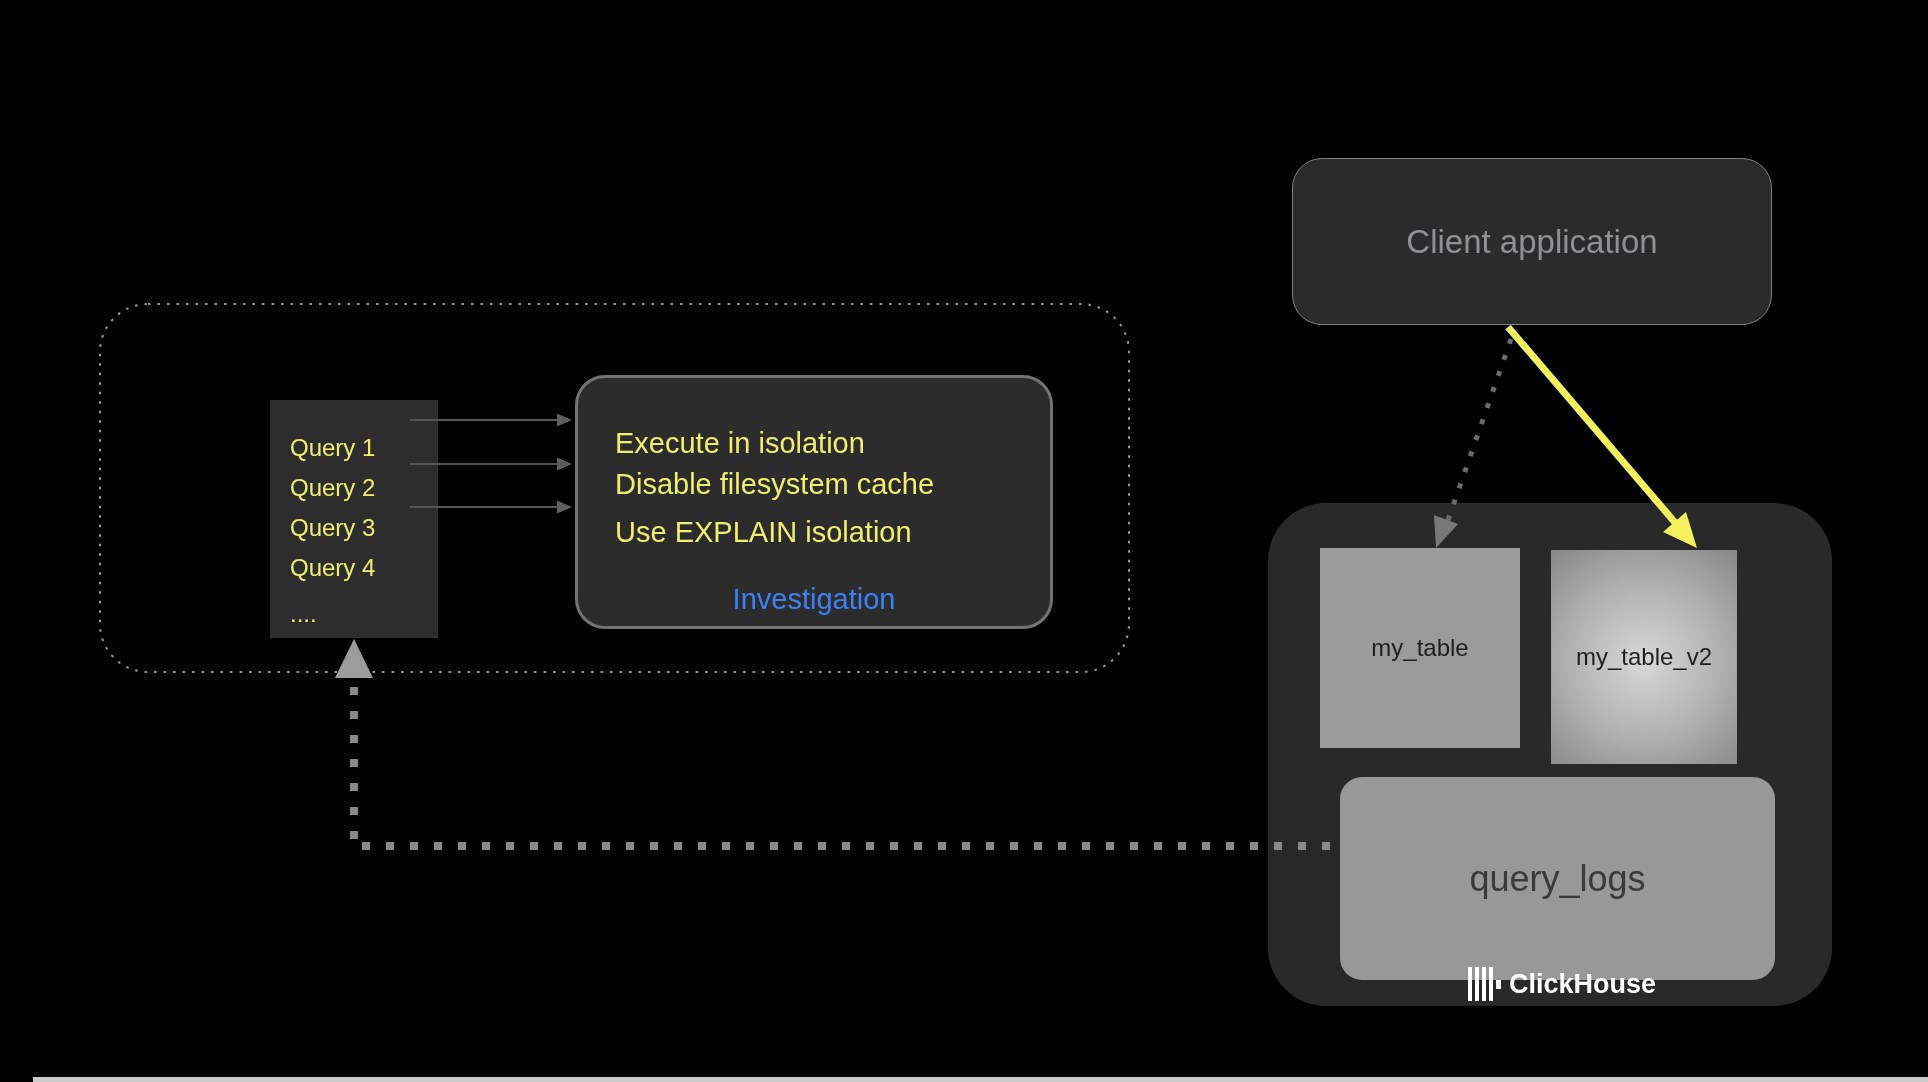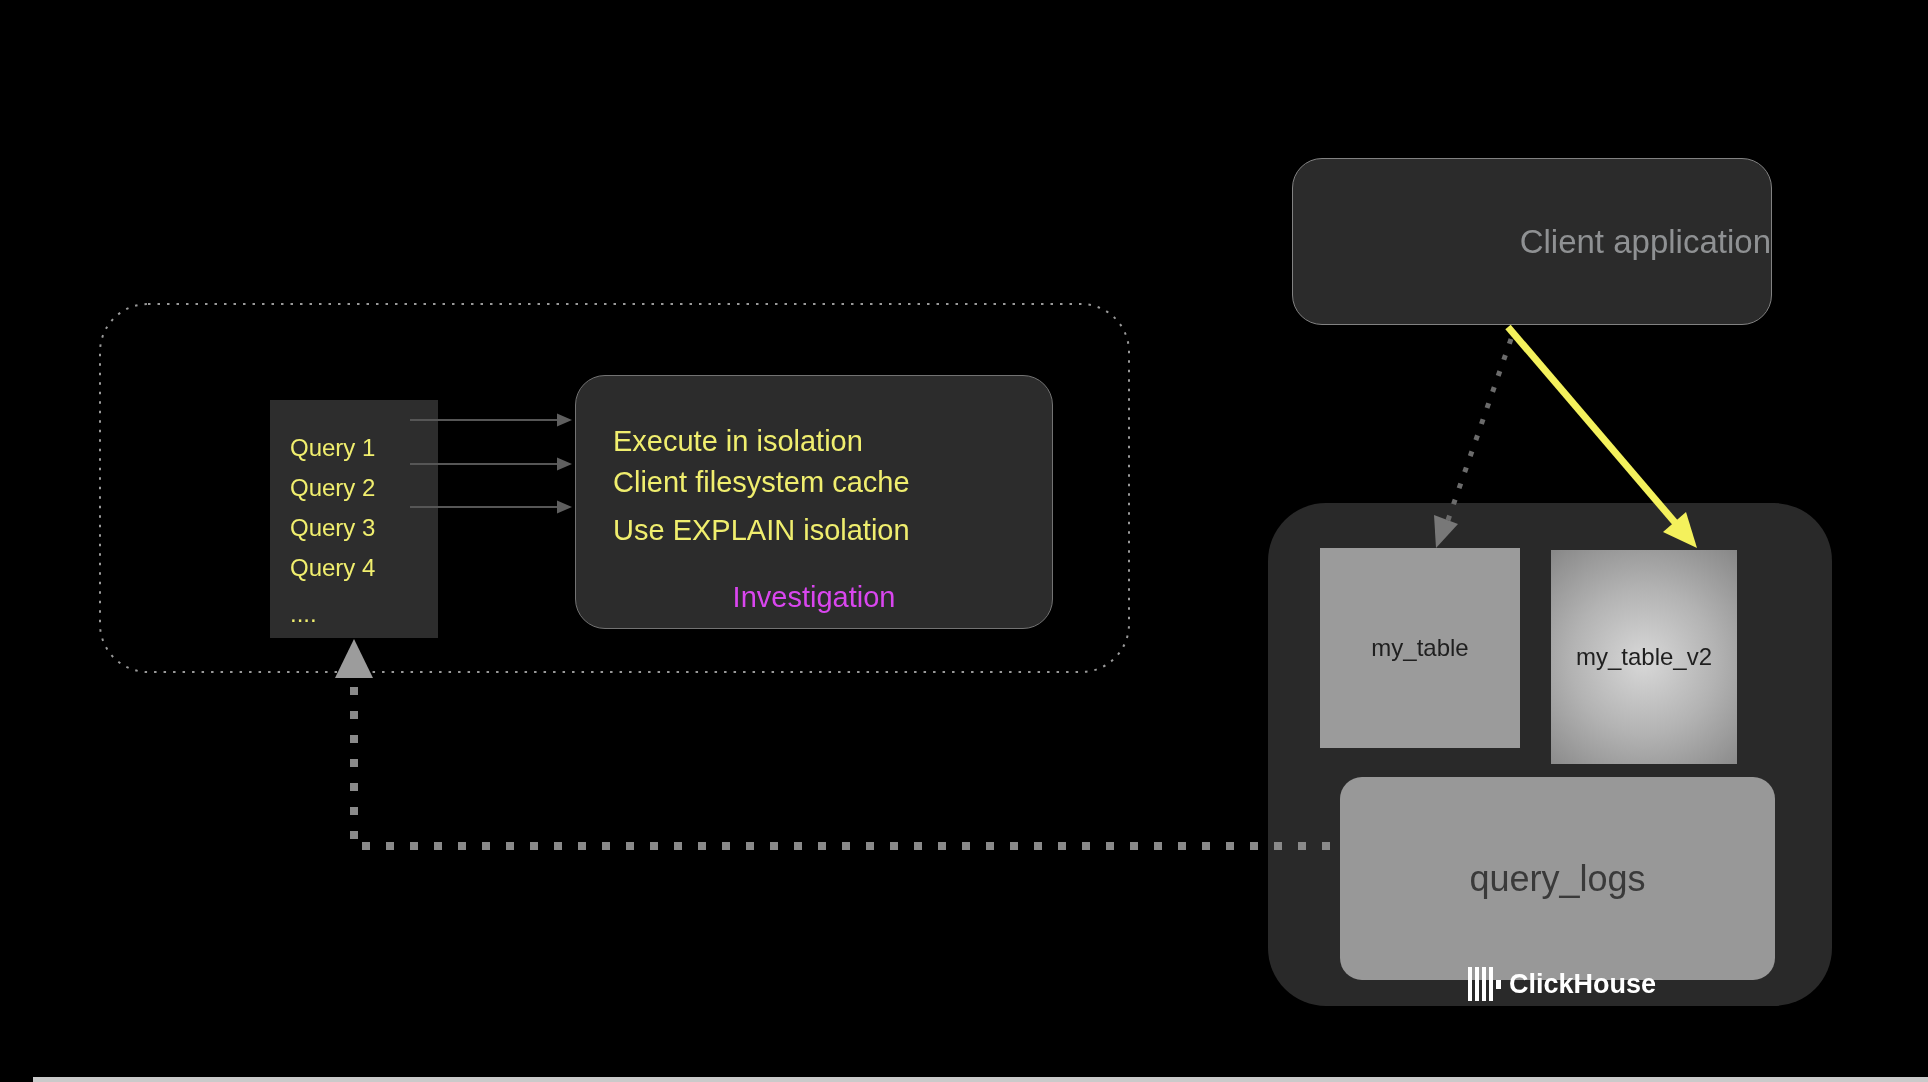--- a/index.html
+++ b/index.html
@@ -3,35 +3,35 @@
 <meta charset="utf-8">
 <style>
   html,body{margin:0;padding:0;background:#000;}
   .stage{position:relative;width:1928px;height:1082px;background:#000;overflow:hidden;
          font-family:"Liberation Sans","DejaVu Sans",sans-serif;}
   .abs{position:absolute;}
 
   
   .client-box{left:1292px;top:158px;width:478px;height:165px;background:#2b2b2b;
               border:1.5px solid #828282;border-radius:30px;display:flex;
-              align-items:center;justify-content:flex-end;}
+              align-items:center;justify-content:center;}
   .client-box .lbl{color:#8f9193;font-size:33px;}
 
   
   .query-box{left:270px;top:400px;width:168px;height:238px;background:#2d2d2d;
              padding:28px 0 0 20px;box-sizing:border-box;}
   .query-item{color:#f0ee6e;font-size:24px;height:40px;line-height:40px;}
   .query-item.dots{margin-top:6px;}
 
   .invest-box{left:575px;top:375px;width:478px;height:254px;background:#2c2c2c;
-              border:1px solid #737373;border-radius:30px;box-sizing:border-box;
+              border:3px solid #737373;border-radius:30px;box-sizing:border-box;
               padding:45px 0 0 37px;}
   .tip{color:#f0ee6e;font-size:29px;line-height:41px;}
   .tip.gap{margin-top:7px;}
-  .invest-caption{color:#d946ef;font-size:29px;line-height:40px;text-align:center;
+  .invest-caption{color:#3b82f6;font-size:29px;line-height:40px;text-align:center;
                   margin:26px 37px 0 0;}
 
   
   .ch-panel{left:1268px;top:503px;width:564px;height:503px;background:#292929;border-radius:58px;}
   .table-box{background:#9b9b9b;display:flex;align-items:center;justify-content:center;}
   .table-box .lbl{color:#1f1f1f;font-size:24px;}
   .my-table{left:1320px;top:548px;width:200px;height:200px;}
   .my-table-v2{left:1551px;top:550px;width:186px;height:214px;
                background:radial-gradient(circle at 50% 52%, #d8d8d8 0%, #b3b3b3 50%, #878787 100%);}
   .logs-box{left:1340px;top:777px;width:435px;height:203px;background:#989898;border-radius:22px;
@@ -61,21 +61,21 @@
   <div class="abs query-box">
     <div class="query-item">Query 1</div>
     <div class="query-item">Query 2</div>
     <div class="query-item">Query 3</div>
     <div class="query-item">Query 4</div>
     <div class="query-item dots">....</div>
   </div>
 
   <div class="abs invest-box">
     <div class="tip">Execute in isolation</div>
-    <div class="tip">Client filesystem cache</div>
+    <div class="tip">Disable filesystem cache</div>
     <div class="tip gap">Use EXPLAIN isolation</div>
     <div class="invest-caption">Investigation</div>
   </div>
 
   <div class="abs ch-panel"></div>
 
   <div class="abs table-box my-table">
     <span class="lbl">my_table</span>
   </div>
 

